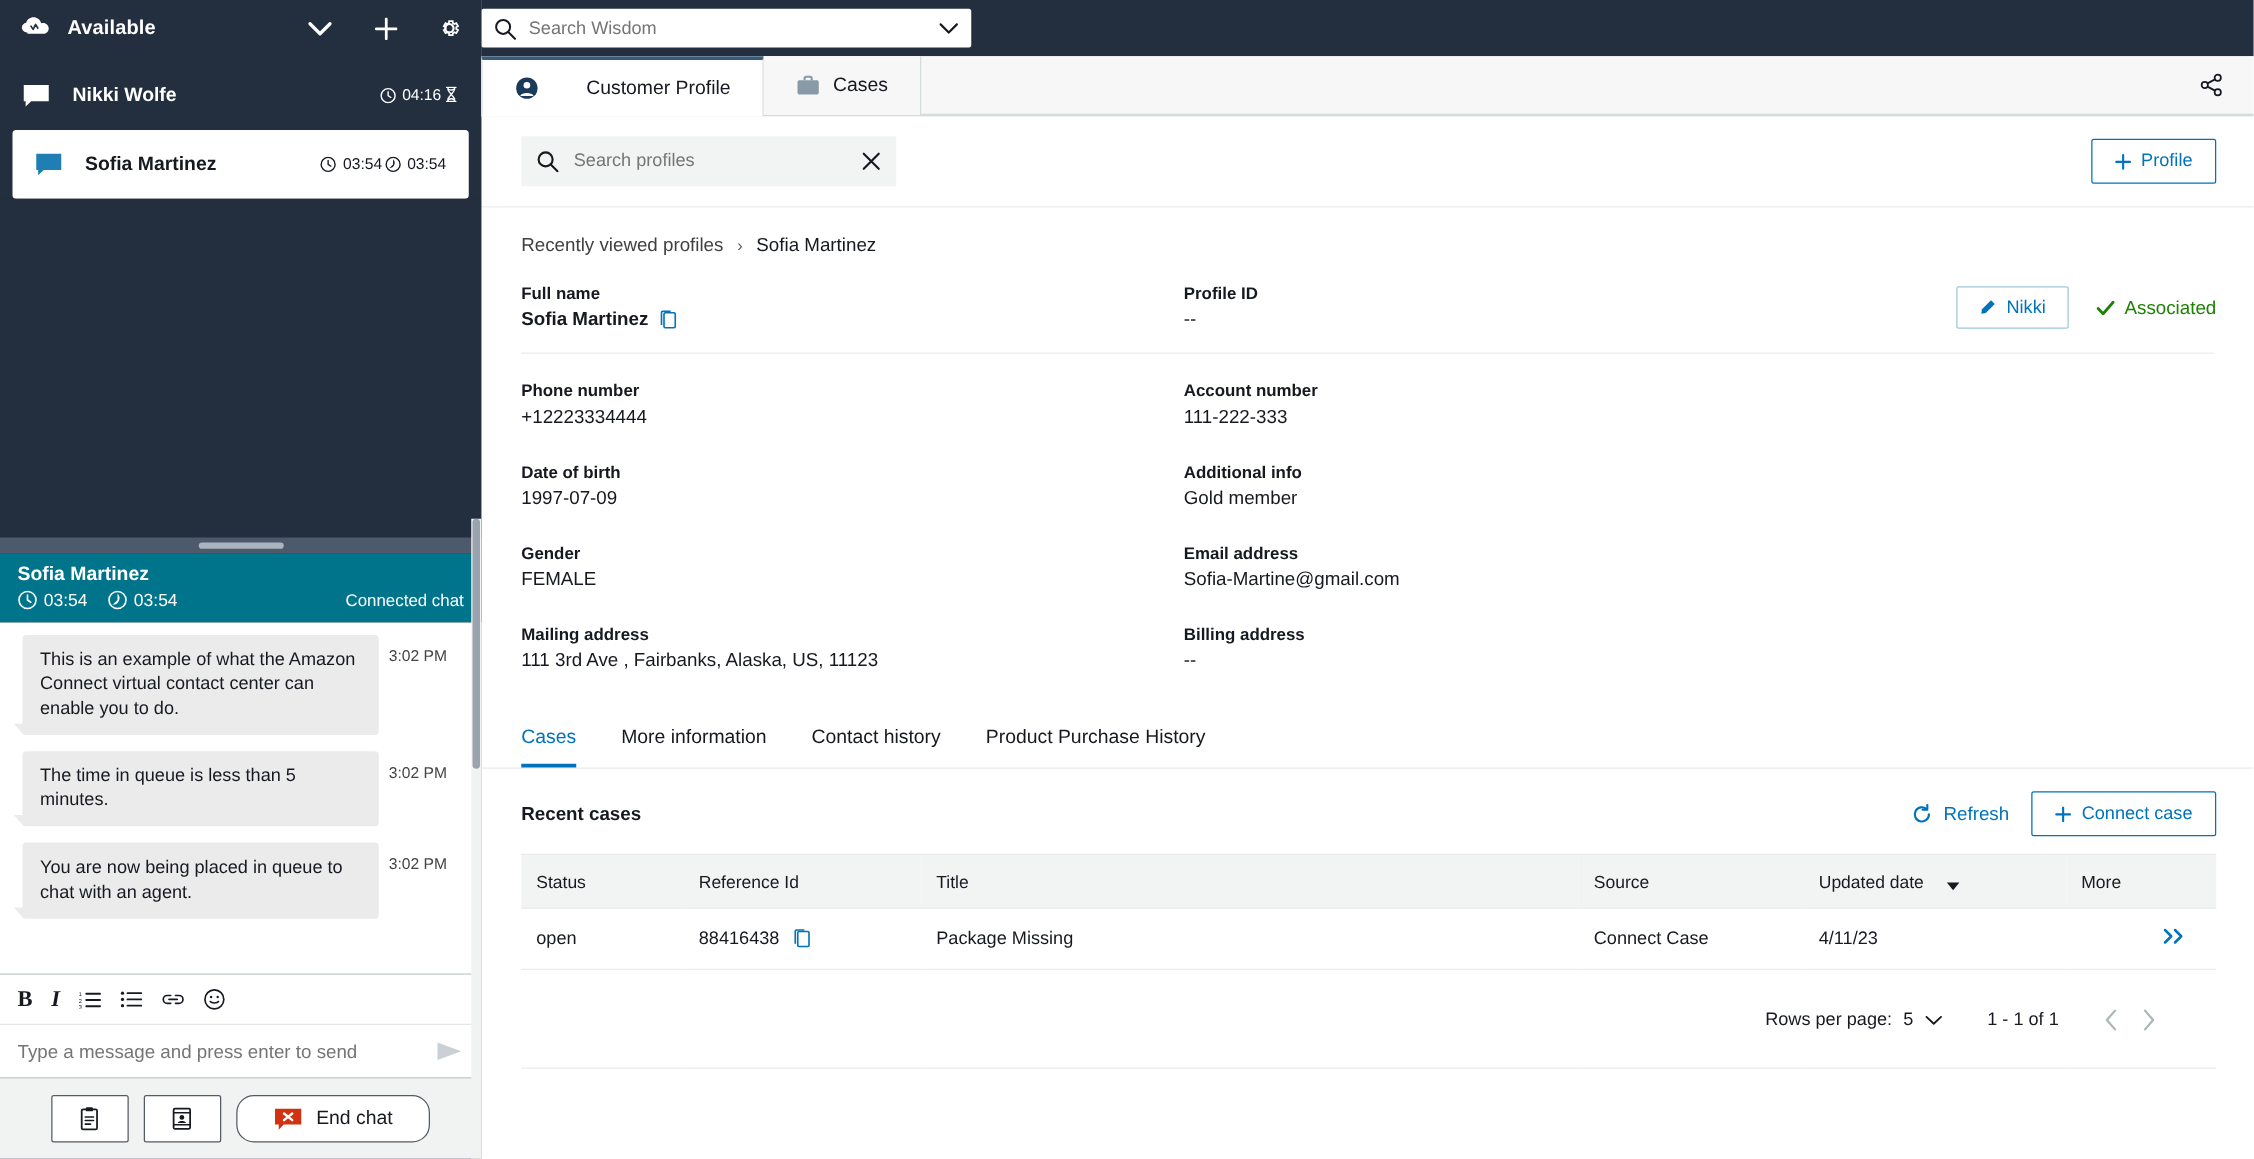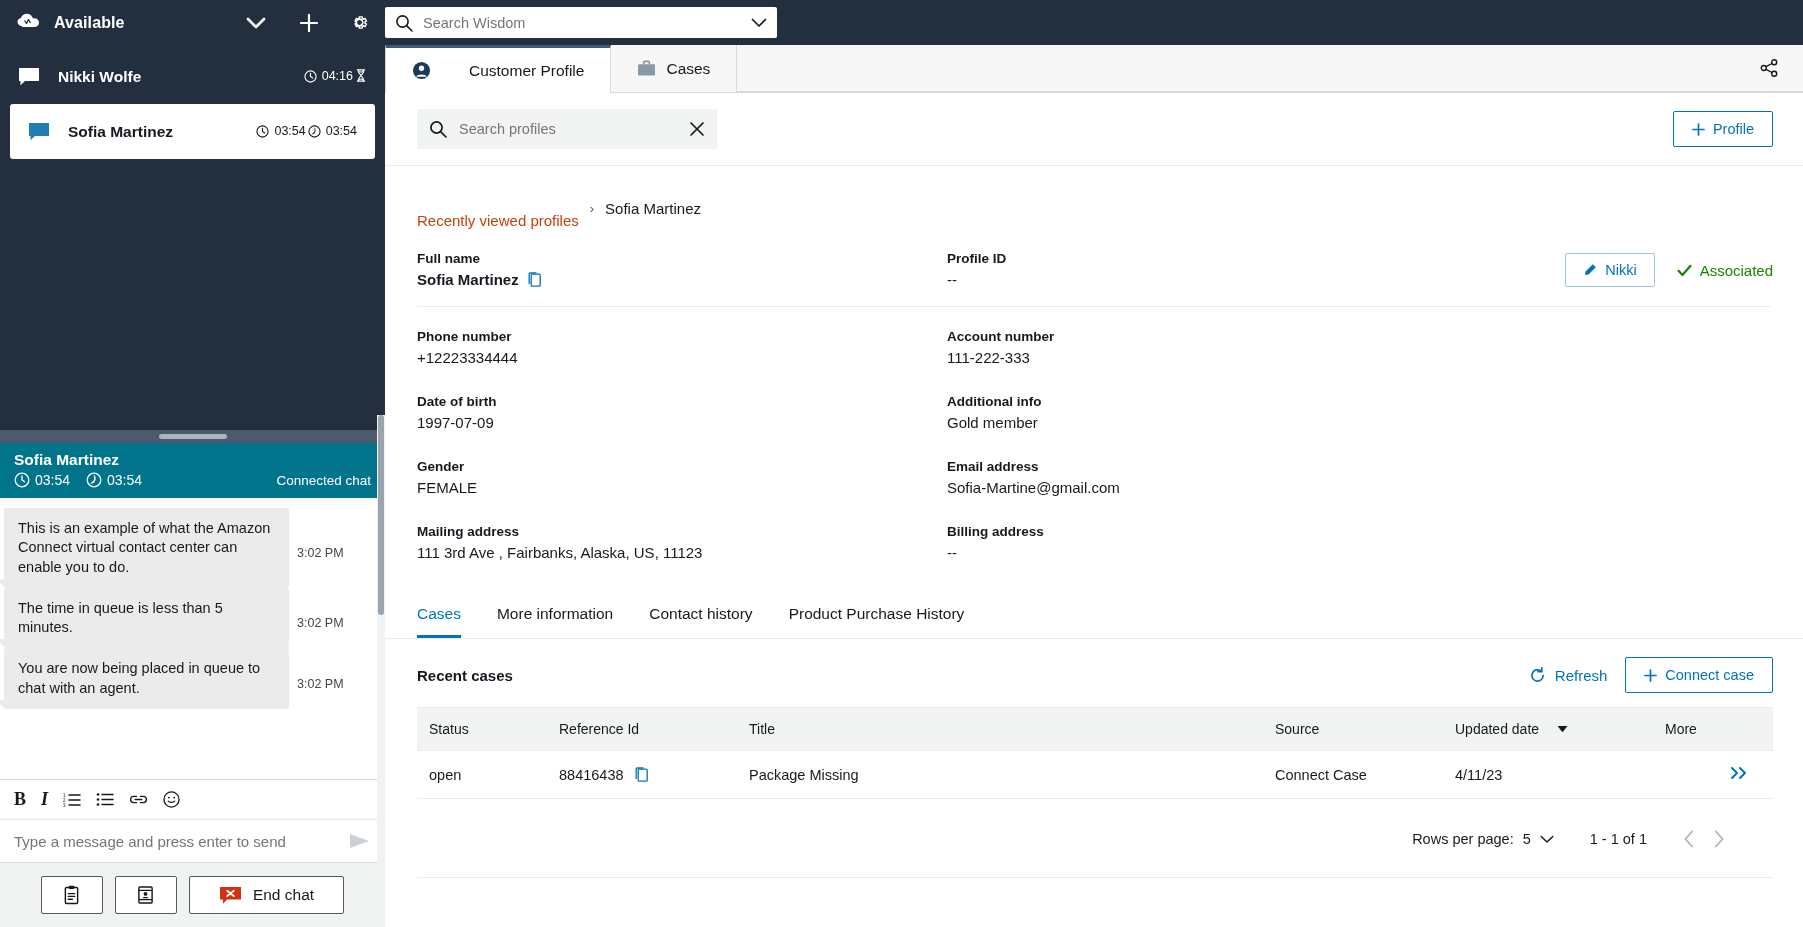--- a/index.html
+++ b/index.html
@@ -32,36 +32,36 @@
   .drag-bar { height: 13px; background: #4c5a6b; display: flex; align-items: center; justify-content: center; cursor: ns-resize; }
   .drag-grip { width: 68px; height: 5px; border-radius: 3px; background: #aab4bf; }
 
   .conv-header { background: #00748a; padding: 8px 14px 10px 14px; color: #fff; position: relative; }
   .conv-name { font-size: 15.5px; font-weight: bold; margin-bottom: 3px; }
   .conv-meta { display: flex; align-items: center; }
   .conv-timers { display: flex; gap: 16px; font-size: 14px; }
   .conv-state { margin-left: auto; font-size: 13.5px; }
 
   .chat-area { flex: 1; background: #fff; overflow: hidden; padding: 10px 0 0 0; position: relative; }
-  .msg-row { display: flex; align-items: center; padding: 0 10px 0 4px; }
+  .msg-row { display: flex; align-items: flex-start; padding: 0 10px 0 18px; margin-bottom: 13px; }
   .bubble { background: #ebebeb; border-radius: 3px; padding: 11px 14px; font-size: 14.5px; line-height: 1.33; color: #16191f; max-width: 285px; position: relative; }
   .bubble:after { content: ""; position: absolute; left: -7px; bottom: 0; width: 0; height: 0; border-top: 9px solid #ebebeb; border-left: 8px solid transparent; }
   .msg-time { font-size: 12.5px; color: #444; margin-left: 8px; margin-top: 10px; white-space: nowrap; }
 
   .composer { background: #fff; border-top: 1px solid #d5dbdb; }
   .format-bar { display: flex; align-items: center; gap: 15px; padding: 9px 14px; border-bottom: 1px solid #e4e7e9; }
   .fmt { cursor: pointer; color: #16191f; display: flex; align-items: center; }
   .input-row { display: flex; align-items: center; padding: 12px 14px; }
   .msg-input { flex: 1; border: none; outline: none; font-size: 15px; color: #687078; font-family: "Liberation Sans", sans-serif; }
   .send-btn { color: #c9d0d6; cursor: pointer; display: flex; }
 
   .ccp-actions { background: #f1f3f3; border-top: 1px solid #d5dbdb; padding: 13px 10px; display: flex; justify-content: center; gap: 12px; }
   .act-btn { background: #fff; border: 1px solid #545b64; border-radius: 2px; height: 38px; display: flex; align-items: center; justify-content: center; cursor: pointer; padding: 0 12px; }
   .act-btn.sq { width: 62px; }
-  .act-btn.wide { padding: 0 29px; gap: 11px; }
+  .act-btn.wide { padding: 0 29px; gap: 11px; border-radius: 14px; }
   .end-label { font-size: 15.5px; color: #16191f; }
   .end-ico { width: 23px; height: 19px; position: relative; }
 
   
   .ccp-scroll { position: absolute; right: 0; top: 415px; bottom: 0; width: 8px; background: #f1f3f3; }
   .ccp-scroll i { position: absolute; top: 0; left: 1px; width: 6px; height: 200px; background: #9aa4ae; border-radius: 3px; display: block; }
 
   
   .main { flex: 1; display: flex; flex-direction: column; background: #fff; min-width: 0; }
   .topbar { height: 45px; background: #232f3e; display: flex; align-items: center; justify-content: flex-start; padding-right: 22px; flex: 0 0 45px; }
@@ -73,21 +73,21 @@
   .tab.active { background: #fff; border-top: 3px solid #3b5c78; border-left: 1px solid #d5dbdb; border-right: 1px solid #d5dbdb; margin-bottom: -1px; padding-top: 0; gap: 38px; }
   .tab-spacer { flex: 1; border-bottom: 1px solid #d5dbdb; display: flex; align-items: center; justify-content: flex-end; padding-right: 24px; }
 
   .search-zone { display: flex; align-items: center; padding: 16px 0 16px 32px; border-bottom: 1px solid #e9ebed; gap: 12px; }
   .prof-search { width: 300px; height: 40px; background: #f2f3f3; display: flex; align-items: center; padding: 0 12px; gap: 12px; }
   .prof-search input { border: none; outline: none; background: transparent; flex: 1; font-size: 14.5px; color: #687078; font-family: "Liberation Sans", sans-serif; }
   .btn-profile { margin-left: auto; margin-right: 30px; border: 1px solid #0073bb; color: #0073bb; background: #fff; border-radius: 2px; height: 36px; padding: 0 18px; font-size: 14.5px; display: flex; align-items: center; gap: 8px; cursor: pointer; }
 
   .content-scroll { flex: 1; overflow: hidden; padding: 0 0 0 0; }
   .breadcrumb { display: flex; align-items: center; gap: 11px; font-size: 15px; padding: 22px 0 0 32px; }
-  .bc-link { color: #c2410c; cursor: pointer; margin-top: 24px; }
+  .bc-link { color: #404040; cursor: pointer; }
   .bc-sep { color: #545b64; font-size: 13px; }
   .bc-cur { color: #16191f; }
 
   .profile-grid { padding: 22px 32px 0 32px; position: relative; }
   .prow { display: flex; margin-bottom: 18px; }
   .pcell { width: 530px; }
   .plabel { font-size: 13.5px; font-weight: bold; color: #16191f; margin-bottom: 5px; }
   .pval { font-size: 15px; color: #16191f; display: flex; align-items: center; gap: 8px; }
   .pval.bold { font-weight: bold; }
   .copy-ico { cursor: pointer; display: inline-flex; }
@@ -103,21 +103,21 @@
   .cases-head { display: flex; align-items: center; padding: 18px 30px 14px 32px; }
   .cases-title { font-size: 15px; font-weight: bold; color: #16191f; }
   .cases-actions { margin-left: auto; display: flex; align-items: center; gap: 18px; }
   .btn-refresh { color: #0073bb; font-size: 15px; display: flex; align-items: center; gap: 9px; cursor: pointer; background: none; border: none; font-family: "Liberation Sans", sans-serif; }
   .btn-connect { border: 1px solid #0073bb; color: #0073bb; background: #fff; border-radius: 2px; height: 36px; padding: 0 18px; font-size: 14.5px; display: flex; align-items: center; gap: 8px; cursor: pointer; }
 
   table.cases { width: calc(100% - 62px); margin: 0 30px 0 32px; border-collapse: collapse; }
   table.cases th { background: #f2f3f3; text-align: left; font-size: 14px; font-weight: normal; color: #16191f; padding: 13px 12px; border-top: 1px solid #e9ebed; border-bottom: 1px solid #e9ebed; }
   table.cases td { font-size: 14.5px; color: #16191f; padding: 15px 12px; border-bottom: 1px solid #e9ebed; }
   .cell-link { color: #0073bb; cursor: pointer; }
-  .th-sort { display: inline-flex; align-items: center; gap: 18px; }
+  .th-sort { display: inline-flex; align-items: flex-end; gap: 18px; }
   .more-chev { color: #0073bb; font-size: 18px; cursor: pointer; display: inline-block; }
   .pager { display: flex; align-items: center; justify-content: flex-end; gap: 18px; padding: 14px 36px 0 0; font-size: 14.5px; color: #16191f; }
   .rpp { display: flex; align-items: center; gap: 9px; }
   .pg-arrow { color: #aab7b8; cursor: pointer; font-size: 18px; }
   .pager-row td { border-bottom: 1px solid #e9ebed; padding: 0; }
   svg { display: block; }
 </style>
 </head>
 <body>
 

